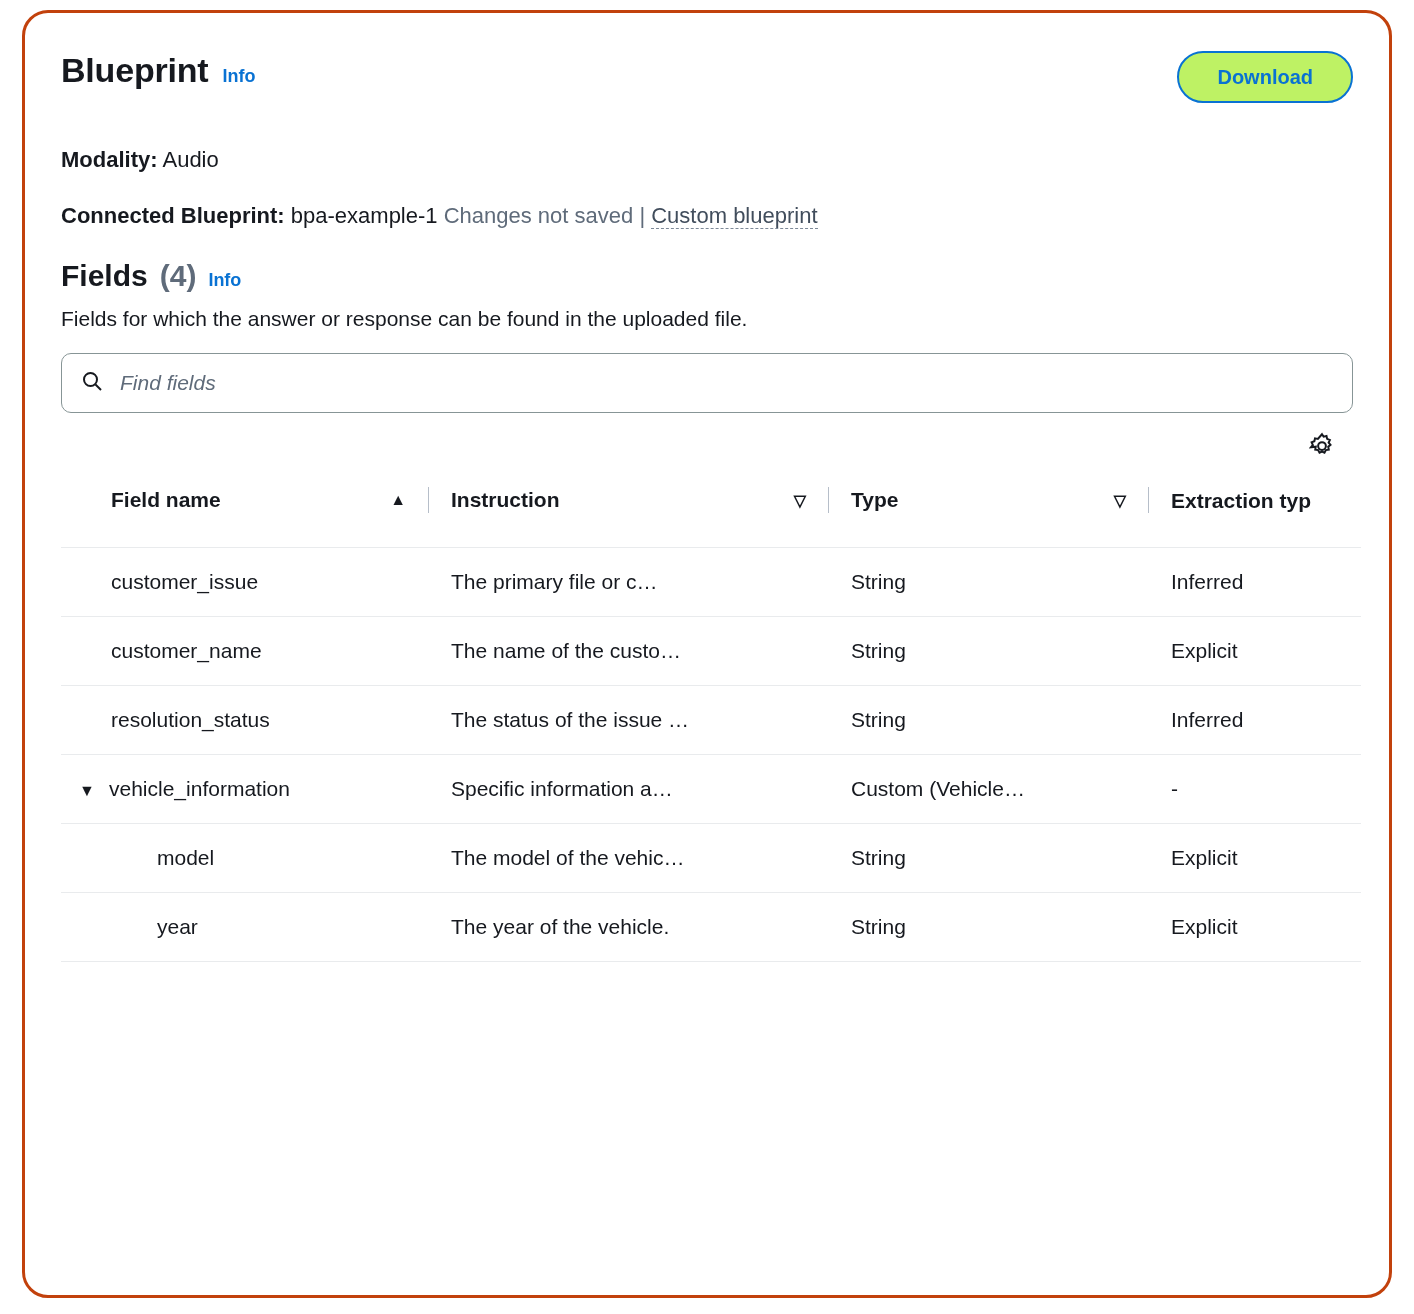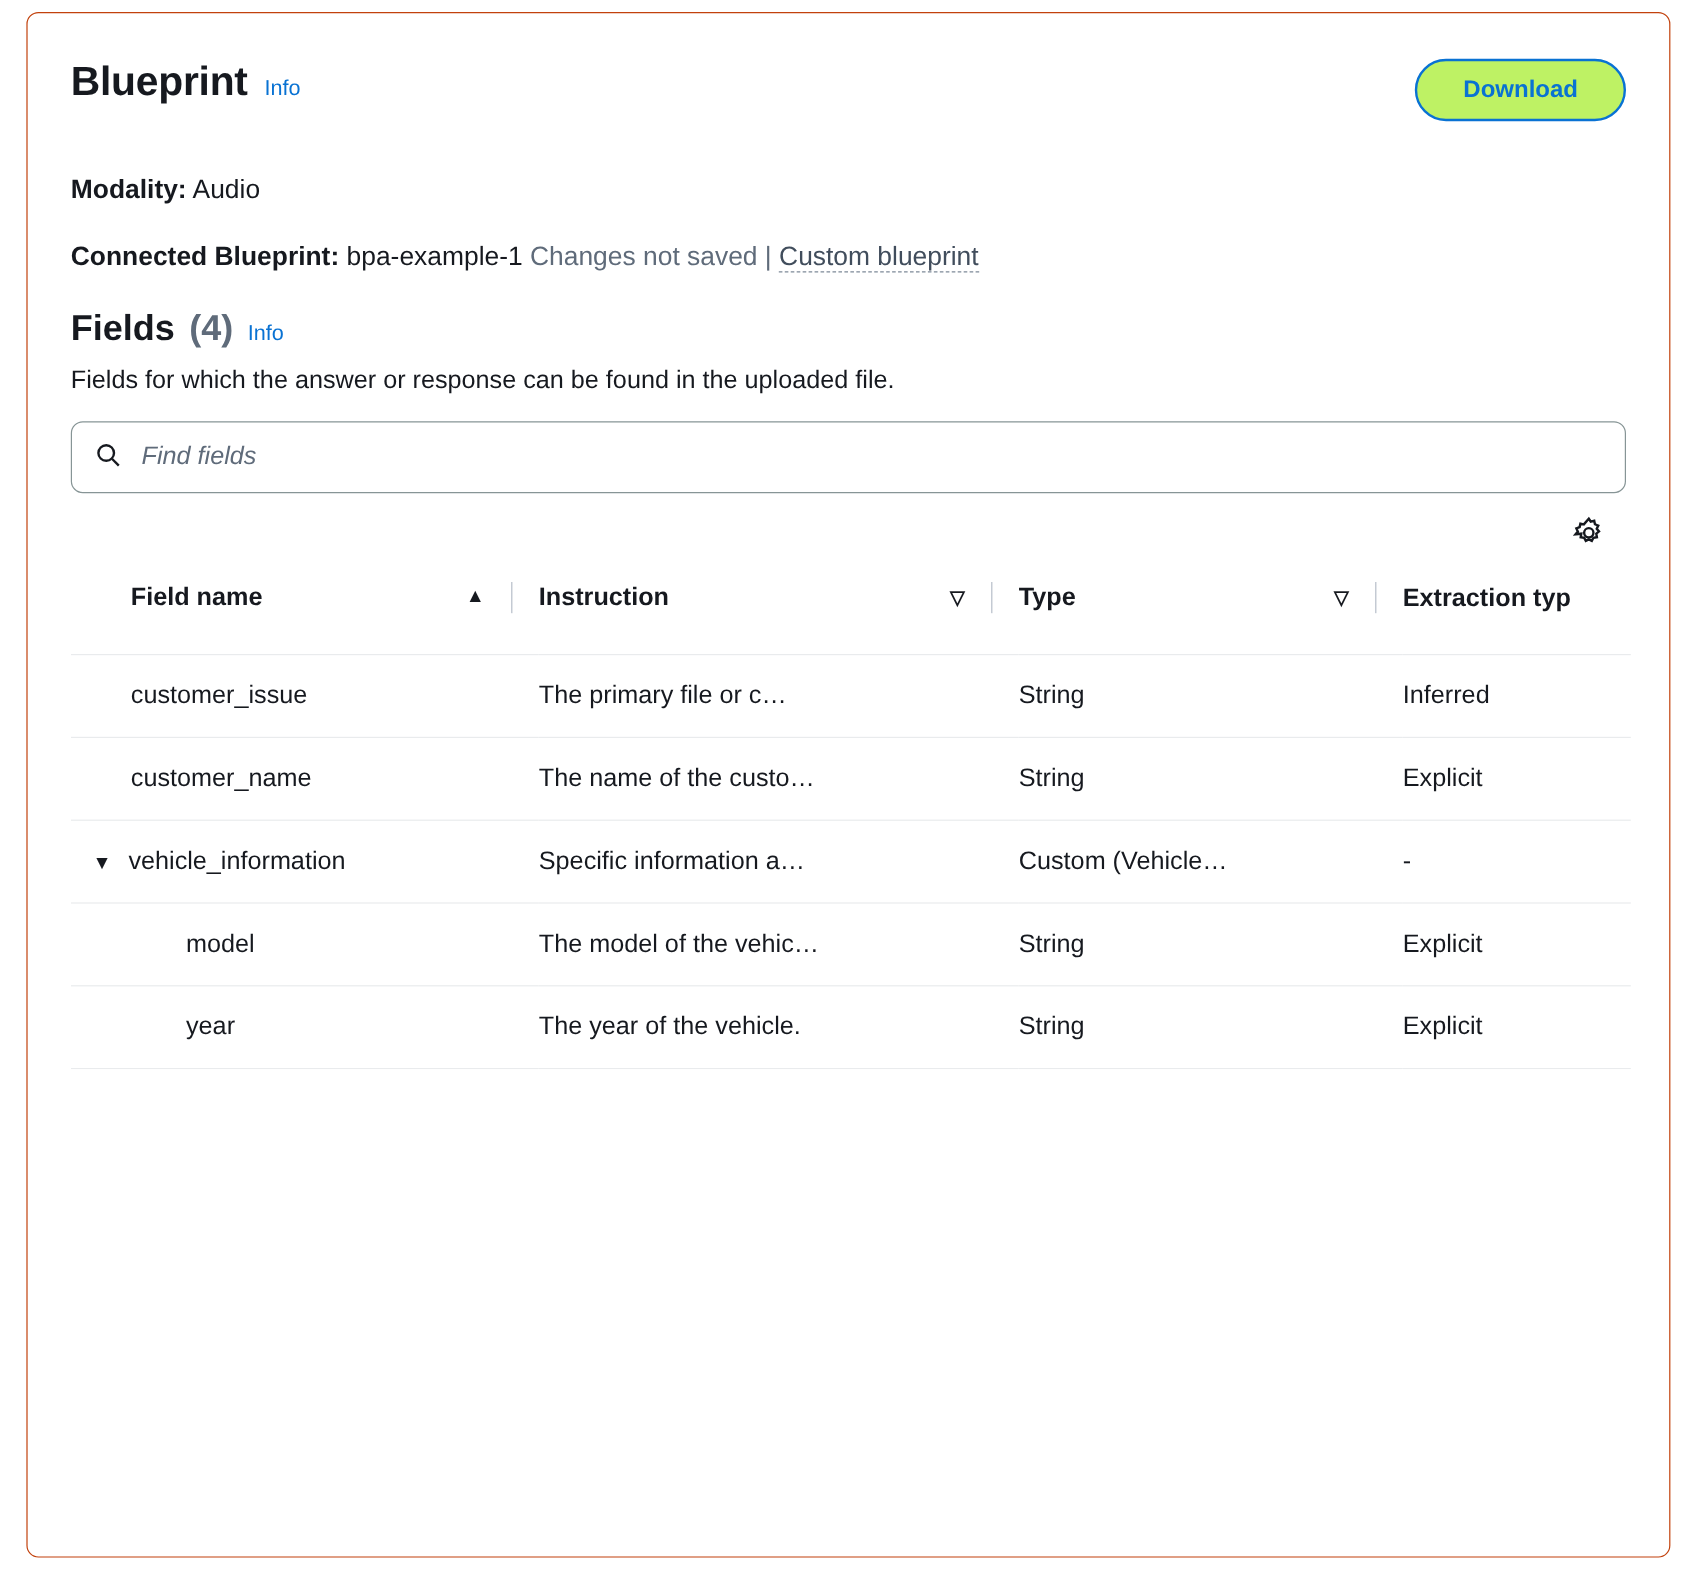--- a/index.html
+++ b/index.html
@@ -14,22 +14,22 @@
     height: 1314px;
     overflow: hidden;
   }
   .panel {
     position: absolute;
     left: 22px;
     top: 10px;
     width: 1370px;
     height: 1288px;
     background: #ffffff;
-    border: 1px solid #c2410c;
-    border-radius: 10px;
+    border: 3px solid #c2410c;
+    border-radius: 26px;
     overflow: hidden;
   }
   .panel-inner {
     padding: 38px 36px 0 36px;
     height: 100%;
   }
   
   .header-row {
     display: flex;
     align-items: flex-start;
@@ -41,21 +41,21 @@
     gap: 14px;
   }
   .title {
     font-size: 34px;
     font-weight: bold;
     color: #16191f;
     letter-spacing: -0.2px;
   }
   .info-link {
     font-size: 18px;
-    font-weight: normal;
+    font-weight: bold;
     color: #0972d3;
     cursor: pointer;
   }
   .download-btn {
     border: 2px solid #0972d3;
     color: #0972d3;
     background: #bef264;
     border-radius: 26px;
     padding: 14px 38px;
     font-size: 20px;
@@ -283,20 +283,26 @@
             <td class="col-type">String</td>
             <td class="col-extract">Inferred</td>
           </tr>
           <tr>
             <td class="col-name">customer_name</td>
             <td class="col-instr">The name of the custo…</td>
             <td class="col-type">String</td>
             <td class="col-extract">Explicit</td>
           </tr>
           <tr>
+            <td class="col-name">resolution_status</td>
+            <td class="col-instr">The status of the issue …</td>
+            <td class="col-type">String</td>
+            <td class="col-extract">Inferred</td>
+          </tr>
+          <tr>
             <td class="col-name">
               <span class="row-caret">▼</span><span>vehicle_information</span>
             </td>
             <td class="col-instr">Specific information a…</td>
             <td class="col-type">Custom (Vehicle…</td>
             <td class="col-extract">-</td>
           </tr>
           <tr>
             <td class="col-name cell-indent">model</td>
             <td class="col-instr">The model of the vehic…</td>

